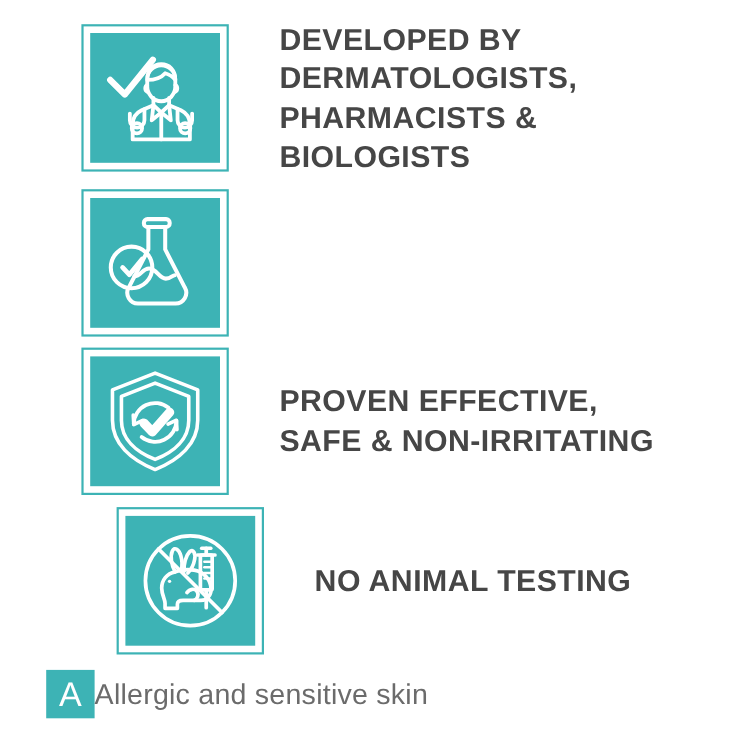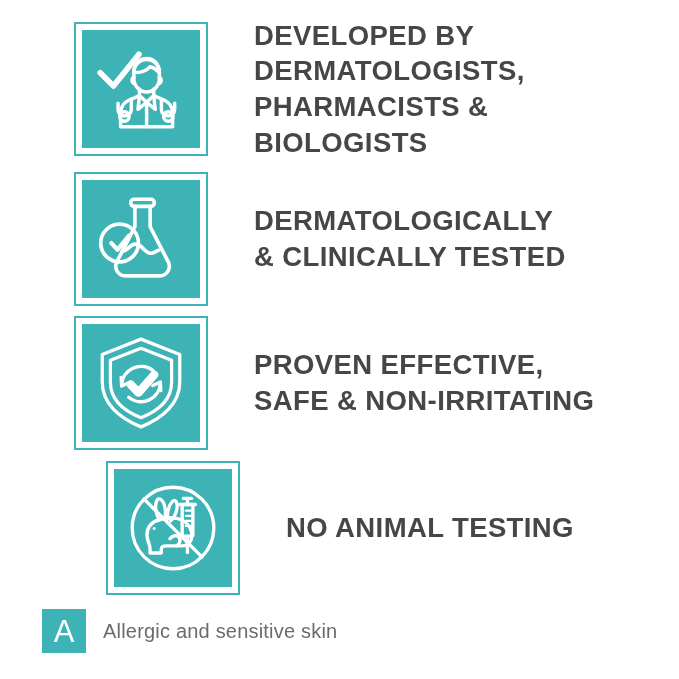--- a/index.html
+++ b/index.html
@@ -98,23 +98,22 @@
     color: #ffffff;
     display: flex;
     align-items: center;
     justify-content: center;
     font-size: 31px;
     font-weight: normal;
     line-height: 1;
     letter-spacing: 0;
   }
   .footer-label {
-    margin-left: 17px;
     color: #6b6b6b;
-    font-size: 20px;
+    font-size: 26px;
     font-weight: normal;
     letter-spacing: 0.2px;
     white-space: nowrap;
   }
 </style>
 </head>
 <body>
 
 <div id="infographic">
 
@@ -164,22 +163,20 @@
 
             <path d="M44 18 v20 L26.5 72 a9.5 9.5 0 0 0 8.3 14.2 h33.4 a9.5 9.5 0 0 0 8.3 -14.2 L59 38 V18"></path>
 
             <path d="M31.5 62 c6 0 7 -7 13 -7 c7 0 9 9 15 9 c4.5 0 6 -3 8 -3"></path>
 
             <circle cx="29" cy="54" r="18.5"></circle>
             <polyline points="21,54 27,60.5 38.5,46.5" stroke-width="4.2"></polyline>
           </svg>
         </div>
       </div>
-      <div class="feature-text">Dermatologically
-&amp; clinically tested</div>
     </div>
 
     <div class="feature-row r2">
       <div class="icon-box">
         <div class="icon-box-inner">
           <svg viewBox="0 0 100 100" fill="none" stroke="#ffffff" stroke-width="3.2" stroke-linecap="round" stroke-linejoin="round" aria-hidden="true">
 
             <path d="M50 7 L88 22 v27 c0 21 -16.5 35.5 -38 44 c-21.5 -8.5 -38 -23 -38 -44 V22 z"></path>
 
             <path d="M50 16 L80 27.8 v21.4 c0 16.5 -13 28 -30 34.8 c-17 -6.8 -30 -18.3 -30 -34.8 V27.8 z"></path>

